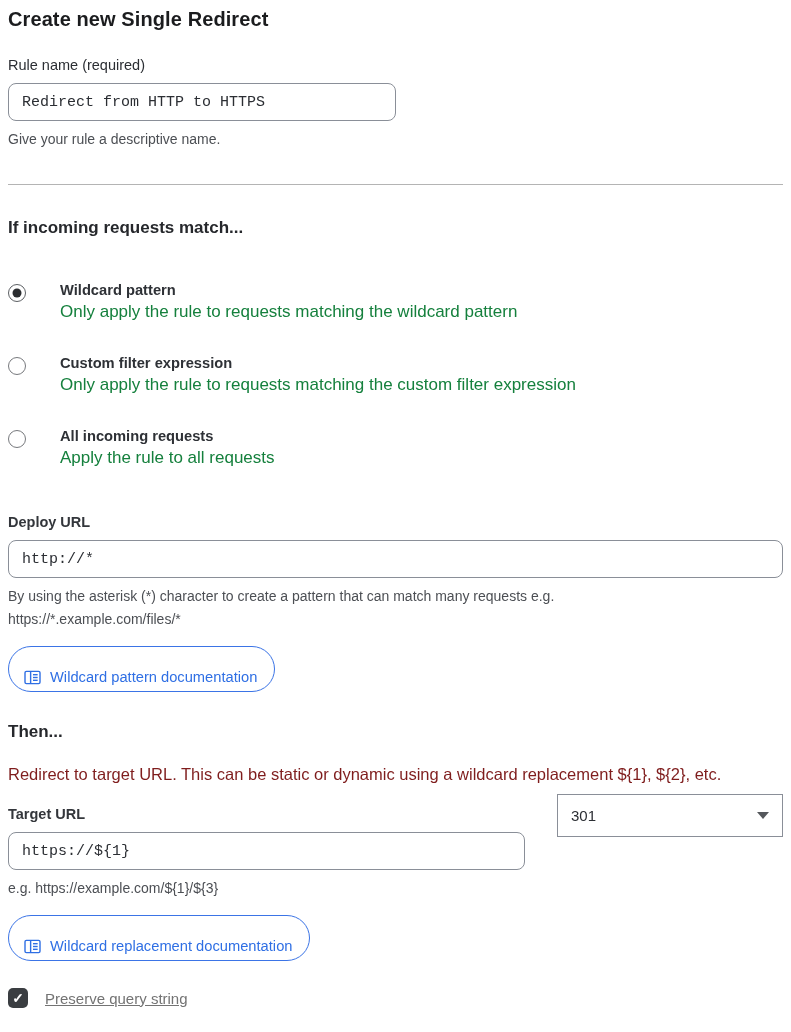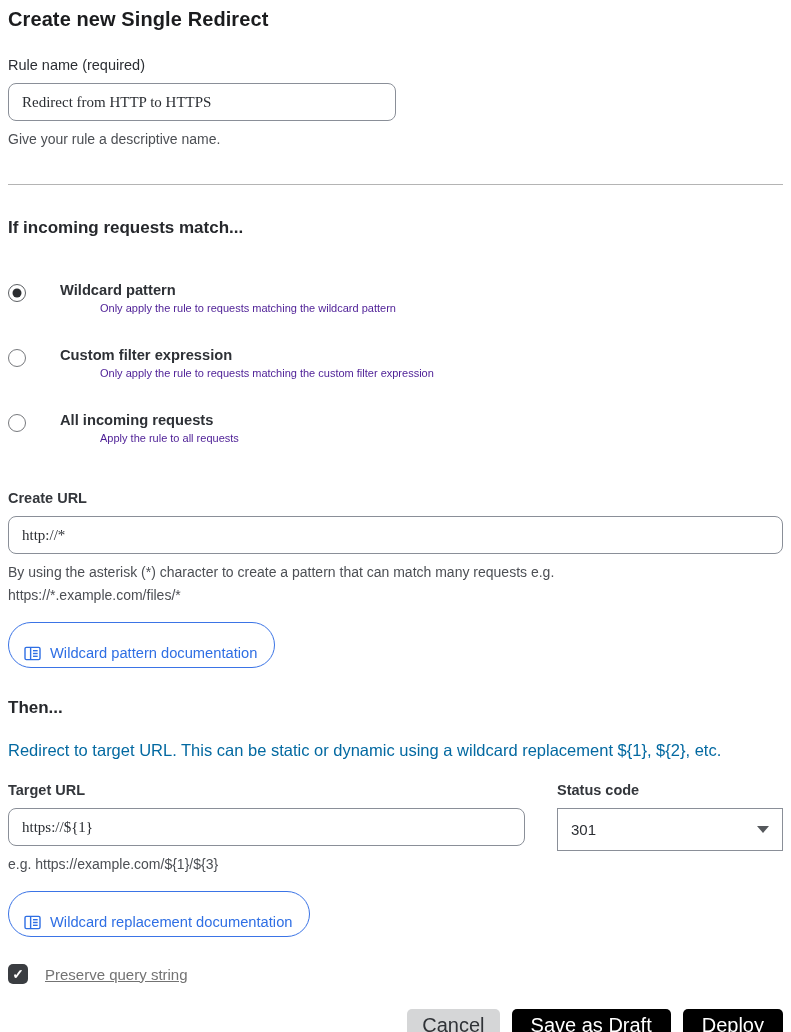--- a/index.html
+++ b/index.html
@@ -24,21 +24,21 @@
     margin-top: 26px;
   }
   .field-label.semibold { font-weight: 700; color: #33363b; }
   .text-input {
     display: block;
     margin-top: 10px;
     height: 38px;
     border: 1px solid #8a8f98;
     border-radius: 8px;
     padding: 0 13px;
-    font-family: Liberation Serif, serif;
+    font-family: Liberation Mono, monospace;
     font-size: 15px;
     color: #2b2e33;
     background: #fff;
     outline: none;
     width: 388px;
   }
   .text-input.full { width: 100%; }
   .helper {
     margin-top: 7px;
     font-size: 14px;
@@ -80,40 +80,40 @@
     position: absolute;
     left: 50%; top: 50%;
     width: 9px; height: 9px;
     transform: translate(-50%, -50%);
     border-radius: 50%;
     background: #2b2d30;
   }
   .radio-item.selected .radio-control .dot { display: block; }
   .radio-texts { display: flex; flex-direction: column; gap: 4px; }
   .radio-label { font-size: 14.7px; font-weight: 700; color: #2e3136; }
-  .radio-desc { font-size: 11px; color: #4c1d95; margin-left: 40px; }
+  .radio-desc { font-size: 17px; color: #15803d; }
   .doc-button {
     margin-top: 15px;
     display: inline-flex;
     align-items: center;
     gap: 9px;
     padding: 22px 17px 6px 15px;
     background: #fff;
     border: 1.6px solid #3b74e6;
     border-radius: 999px;
     color: #2f6fe4;
     font-family: "Liberation Sans", sans-serif;
     font-size: 14.7px;
     cursor: pointer;
   }
   .doc-button svg { display: block; }
   .then-desc {
     margin-top: 23px;
     font-size: 16.5px;
-    color: #0369a1;
+    color: #7f1d1d;
   }
   .fields-row {
     display: flex;
     gap: 32px;
     align-items: flex-start;
   }
   .fields-row .col-target { flex: 1; }
   .fields-row .col-status { width: 226px; }
   .fields-row .field-label { margin-top: 22px; }
   .select-box {
@@ -208,21 +208,21 @@
   </div>
   <div class="radio-item unselected">
     <span class="radio-control"></span>
     <span class="radio-texts">
       <span class="radio-label">All incoming requests</span>
       <span class="radio-desc">Apply the rule to all requests</span>
     </span>
   </div>
 </div>
 
-<div class="field-label semibold" style="margin-top: 46px;">Create URL</div>
+<div class="field-label semibold" style="margin-top: 46px;">Deploy URL</div>
 <input class="text-input full" type="text" value="http://*" style="">
 <div class="helper">
   <span>By using the asterisk (*) character to create a pattern that can match many requests e.g.</span><br>
   <span>https://*.example.com/files/*</span>
 </div>
 
 <button class="doc-button">
   <span>
     <svg width="17" height="15" viewBox="0 0 18 16" fill="none" stroke="#2f6fe4" stroke-width="1.5">
       <rect x="1" y="1.5" width="16" height="13" rx="1.5"></rect>
@@ -239,21 +239,20 @@
 
 <p class="then-desc">Redirect to target URL. This can be static or dynamic using a wildcard replacement ${1}, ${2}, etc.</p>
 
 <div class="fields-row">
   <div class="col-target">
     <div class="field-label semibold">Target URL</div>
     <input class="text-input full" type="text" value="https://${1}" style="">
     <div class="helper">e.g. https://example.com/${1}/${3}</div>
   </div>
   <div class="col-status">
-    <div class="field-label semibold">Status code</div>
     <div class="select-box">
       <span>301</span>
       <span class="select-caret"></span>
     </div>
   </div>
 </div>
 
 <button class="doc-button">
   <span>
     <svg width="17" height="15" viewBox="0 0 18 16" fill="none" stroke="#2f6fe4" stroke-width="1.5">

